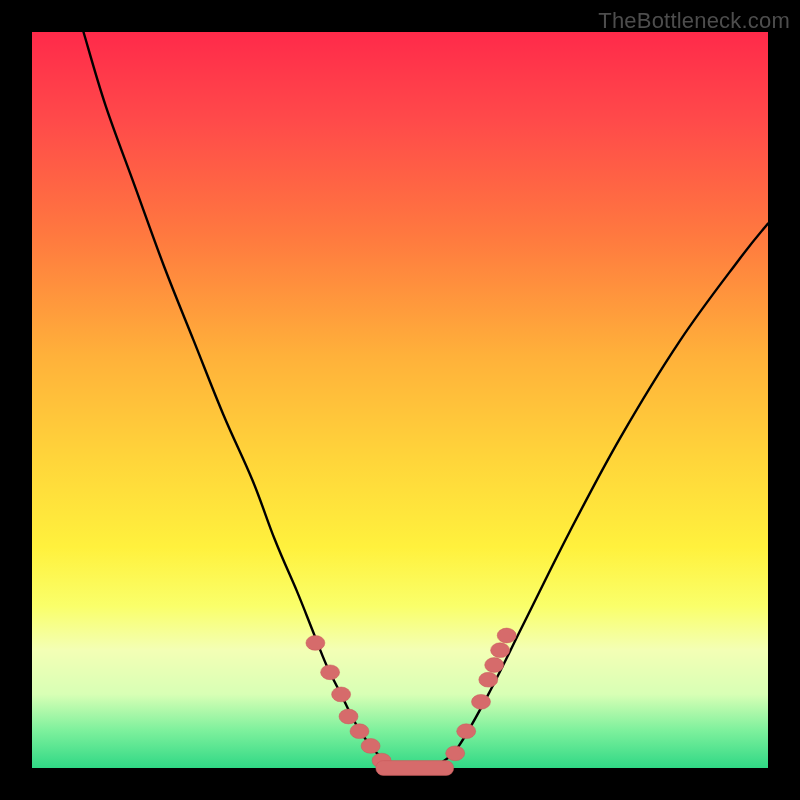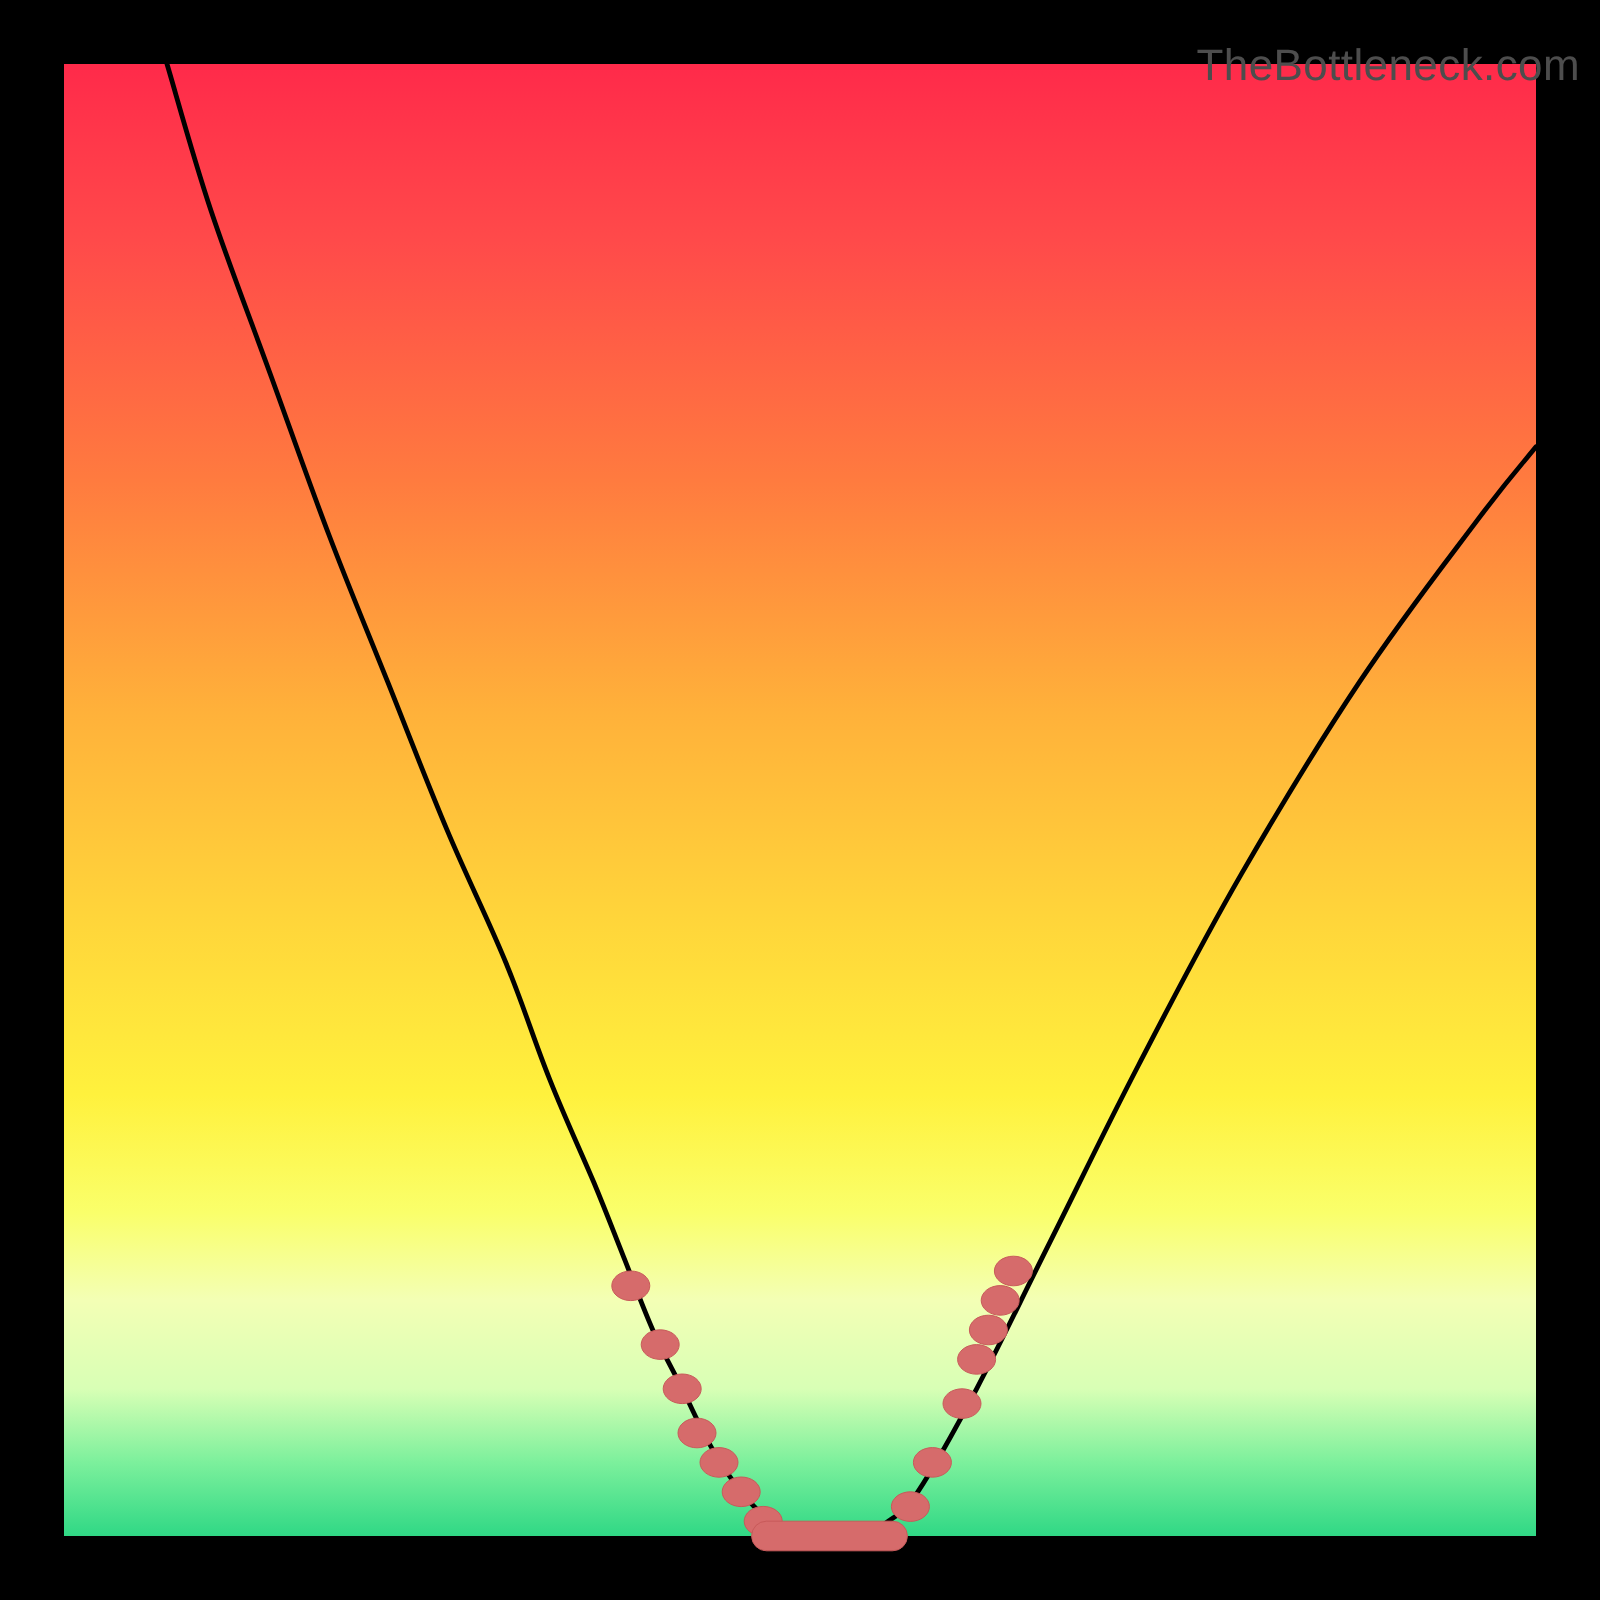--- a/index.html
+++ b/index.html
@@ -35,21 +35,21 @@
       #fff13d 70%,
       #faff6a 78%,
       #f3ffb5 84%,
       #d8ffb5 90%,
       #7cf09c 95%,
       #30d885 100%
     );
   }
   .watermark {
     position: absolute;
-    top: 20px;
+    top: 8px;
     right: 10px;
     color: #4d4d4d;
     font-size: 22px;
     font-weight: 500;
     letter-spacing: 0.2px;
     user-select: none;
     text-align: right;
   }
   svg.curve {
     position: absolute;

